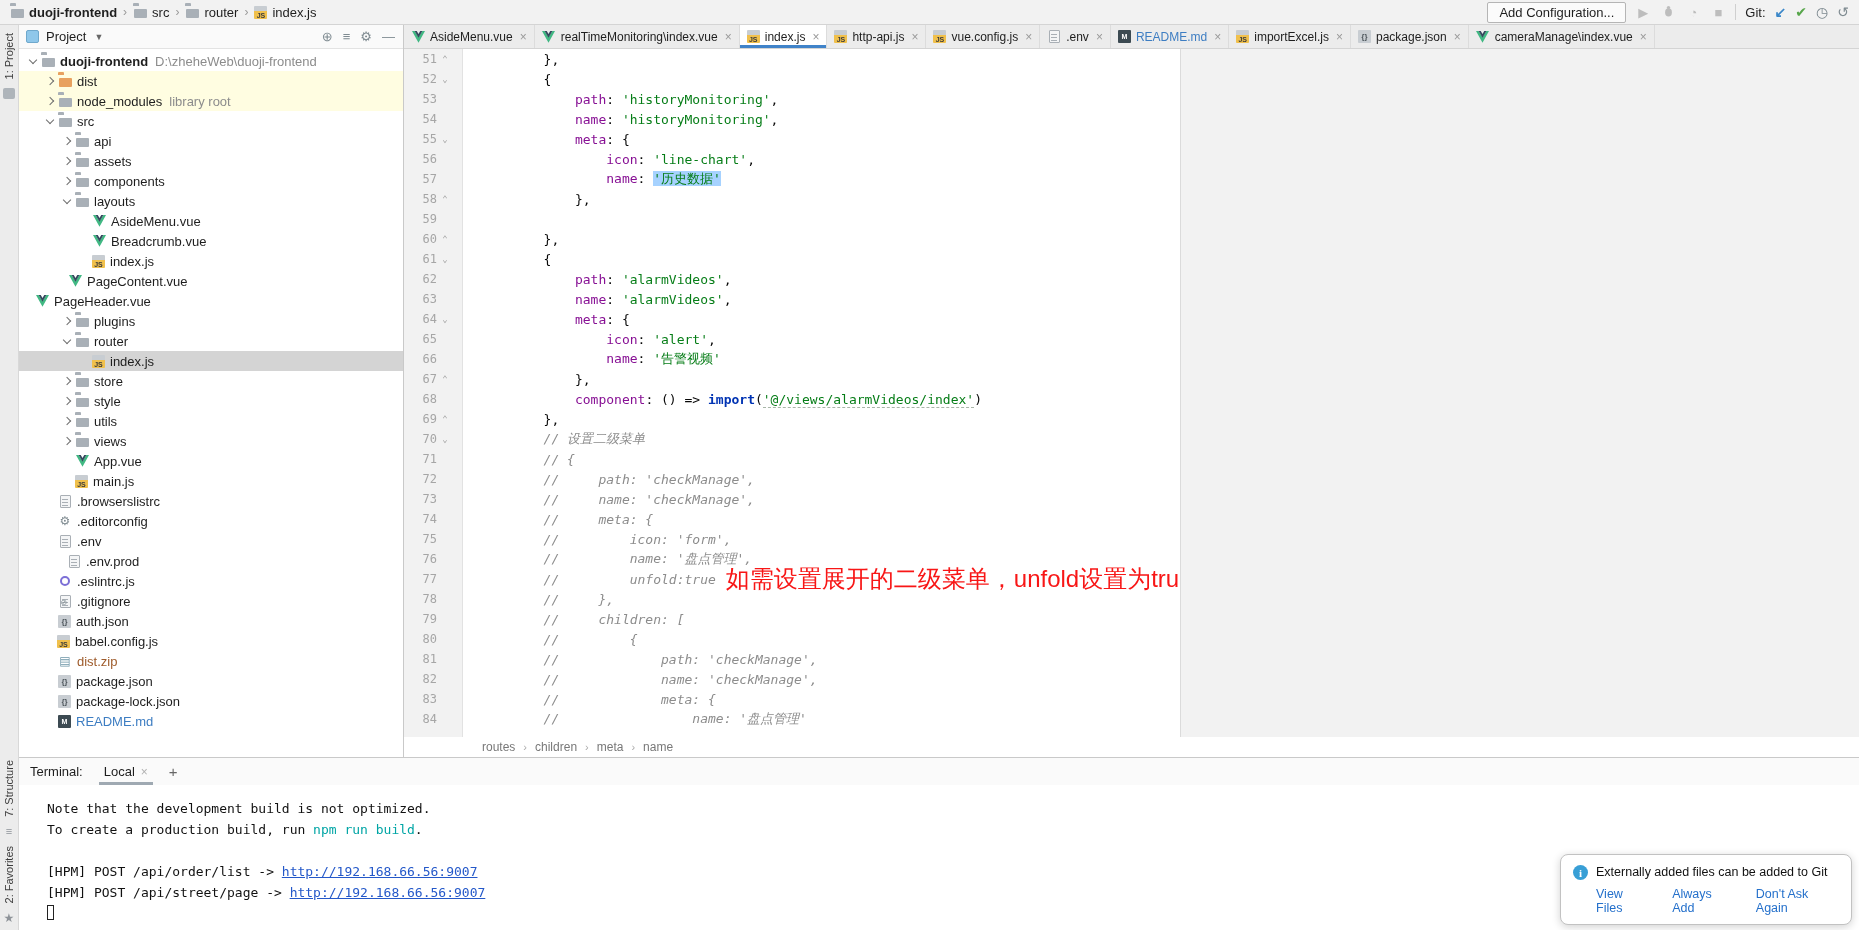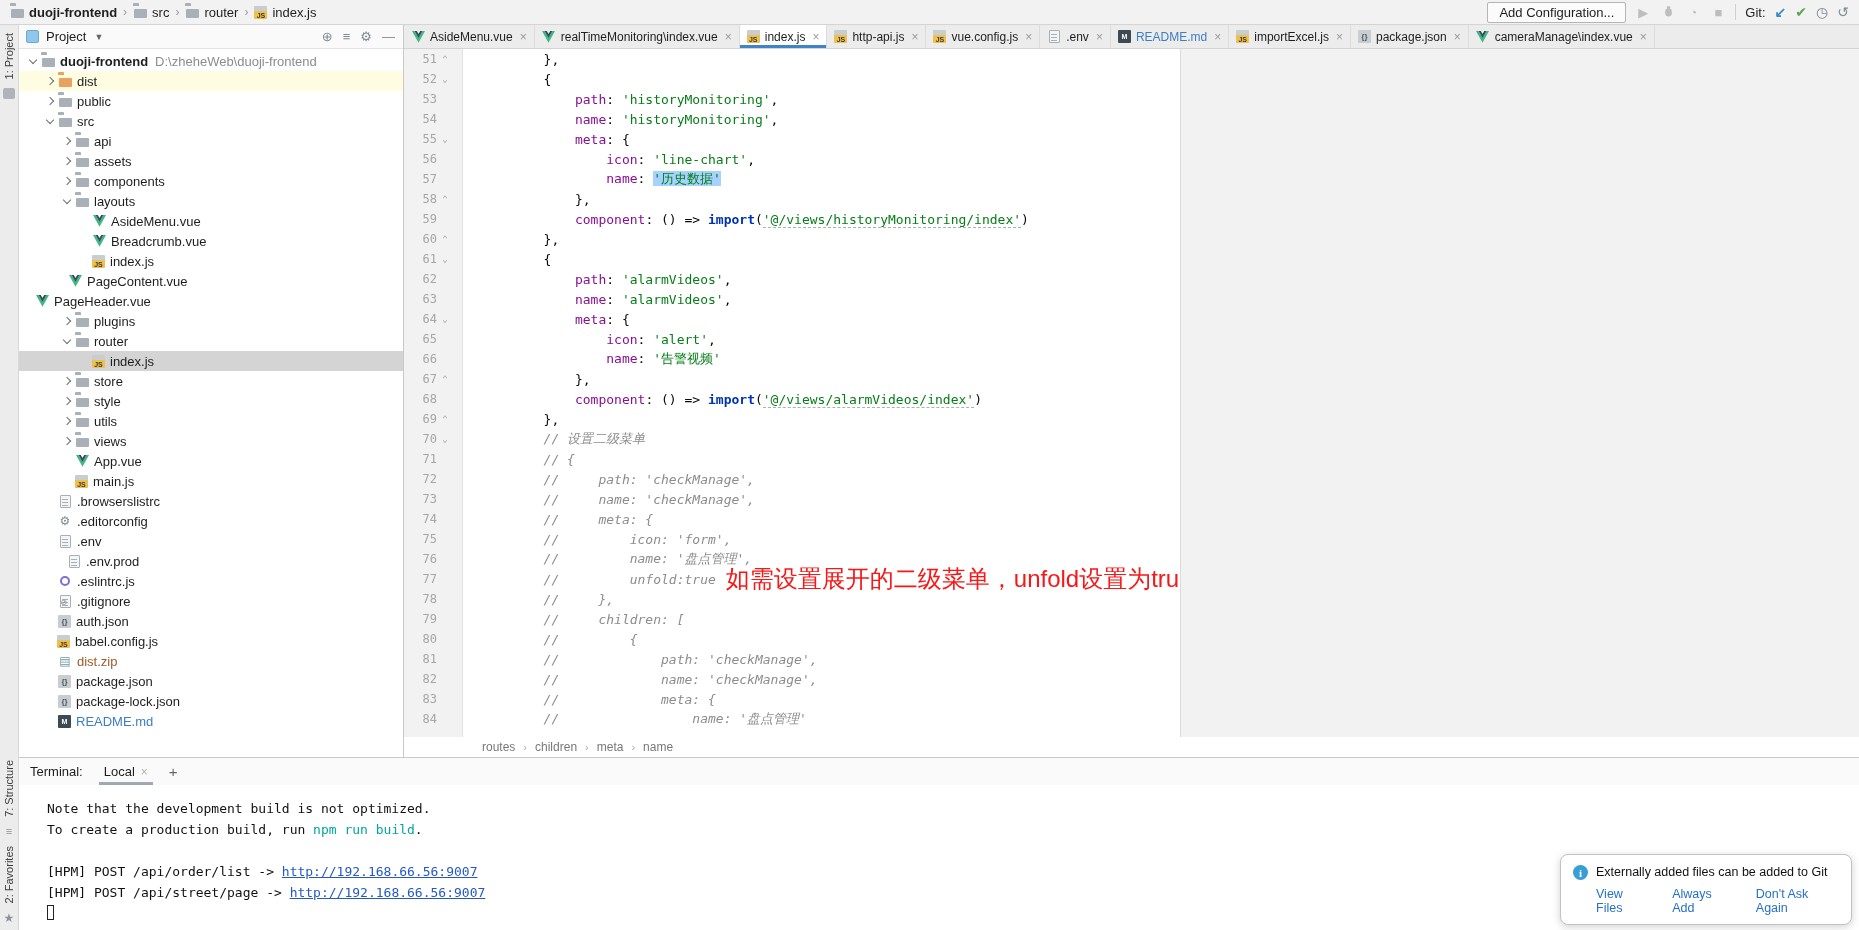--- a/index.html
+++ b/index.html
@@ -233,28 +233,29 @@
               </div>
               <div class="trow yellow" style="padding-left:23px">
                 <span class="chv-slot">
                   <span class="chv right"></span>
                 </span>
                 <span class="ic">
                   <span class="ic-folder orange"></span>
                 </span>
                 <span class="tlabel">dist</span>
               </div>
-              <div class="trow" style="padding-left:23px">
-                <span class="chv-slot">
-                  <span class="chv right"></span>
-                </span>
-                <span class="ic">
-                  <span class="ic-folder"></span>
-                </span>
-                <span class="tlabel">public</span>
+              <div class="trow yellow" style="padding-left:23px">
+                <span class="chv-slot">
+                  <span class="chv right"></span>
+                </span>
+                <span class="ic">
+                  <span class="ic-folder"></span>
+                </span>
+                <span class="tlabel">node_modules</span>
+                <span class="textra">library root</span>
               </div>
               <div class="trow" style="padding-left:23px">
                 <span class="chv-slot">
                   <span class="chv down"></span>
                 </span>
                 <span class="ic">
                   <span class="ic-folder"></span>
                 </span>
                 <span class="tlabel">src</span>
               </div>
@@ -612,21 +613,20 @@
                     <span class="gnum">58</span>
                     <span class="gfold">⌃</span>
                   </span>
                   <span class="ctext"><span>            },</span></span>
                 </div>
                 <div class="crow">
                   <span class="gut">
                     <span class="gnum">59</span>
                     <span class="gfold"></span>
                   </span>
-                  <span class="ctext"><span>            </span><span class="k">component</span><span>: () =&gt; </span><span class="kw">import</span><span>(</span><span class="su">'@/views/historyMonitoring/index'</span><span>)</span></span>
                 </div>
                 <div class="crow">
                   <span class="gut">
                     <span class="gnum">60</span>
                     <span class="gfold">⌃</span>
                   </span>
                   <span class="ctext"><span>        },</span></span>
                 </div>
                 <div class="crow">
                   <span class="gut">

